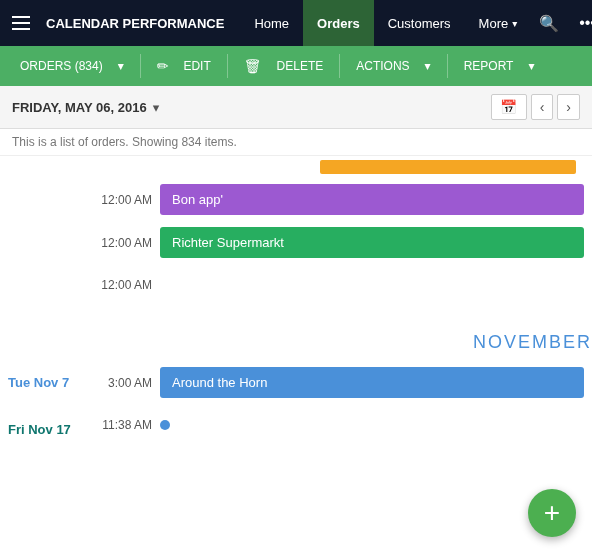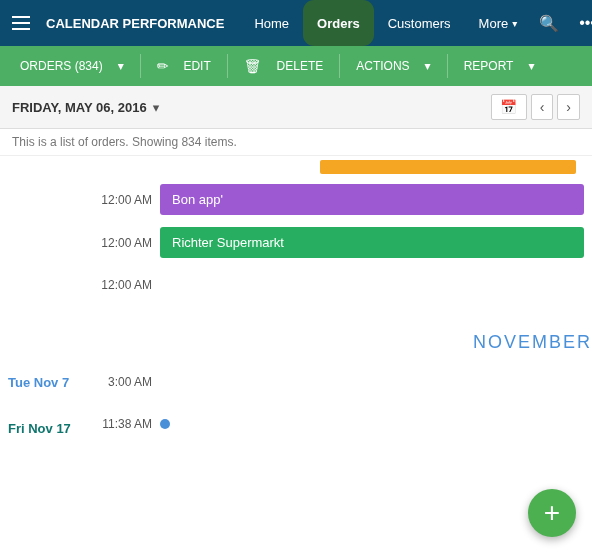--- a/index.html
+++ b/index.html
@@ -1,38 +1,38 @@
 <!DOCTYPE html>
 <html><head>
   <meta charset="utf-8">
   <style>
     * { box-sizing: border-box; margin: 0; padding: 0; }
     body { font-family: 'Segoe UI', Arial, sans-serif; font-size: 13px; background: #fff; width: 592px; height: 553px; overflow: hidden; }
 
     
     .navbar {
-      background-color: #0c4a6e;
+      background-color: #0f172a;
       color: #fff;
       display: flex;
       align-items: center;
       height: 46px;
       padding: 0 8px;
     }
     .navbar-hamburger {
       display: flex; flex-direction: column; gap: 4px; cursor: pointer; margin-right: 12px; padding: 4px;
     }
     .navbar-hamburger span { width: 18px; height: 2px; background: #fff; display: block; }
     .navbar-brand {
       font-weight: bold; font-size: 13px; color: #fff; margin-right: 16px; white-space: nowrap;
     }
     .nav-links { display: flex; align-items: flex-start; flex: 1; }
     .nav-link {
       color: #fff; padding: 0 14px; height: 46px; display: flex; align-items: center; cursor: pointer; font-size: 13px; text-decoration: none; white-space: nowrap;
     }
-    .nav-link.active { background: #2d6436; font-weight: 600; border-radius: 11px; }
+    .nav-link.active { background: #2d6436; font-weight: 600; }
     .nav-right { display: flex; align-items: center; margin-left: auto; gap: 4px; }
     .nav-icon-btn {
       color: #fff; padding: 6px 8px; cursor: pointer; font-size: 16px; background: none; border: none; display: flex; align-items: center;
     }
     .nav-dropdown-arrow { font-size: 10px; margin-left: 4px; }
 
     
     .toolbar {
       background-color: #4caf64;
       display: flex;
@@ -276,20 +276,21 @@
       <div class="cal-time">12:00 AM</div>
     </div>
 
     <div style="height: 10px;"></div>
 
     <div class="month-divider">NOVEMBER</div>
 
     <div class="cal-row">
       <div class="cal-day-label" style="width:80px; padding-top:0;">Tue Nov 7</div>
       <div class="cal-time">3:00 AM</div>
+      <div class="cal-event blue">Around the Horn</div>
     </div>
 
     <div class="cal-row" style="align-items:center;">
       <div class="cal-day-label" style="width:80px; color:#0f766e; font-weight:600; font-size:13px;">Fri Nov 17</div>
       <div class="cal-time">11:38 AM</div>
       <div class="cal-dot"></div>
     </div>
 
   </div>
 

